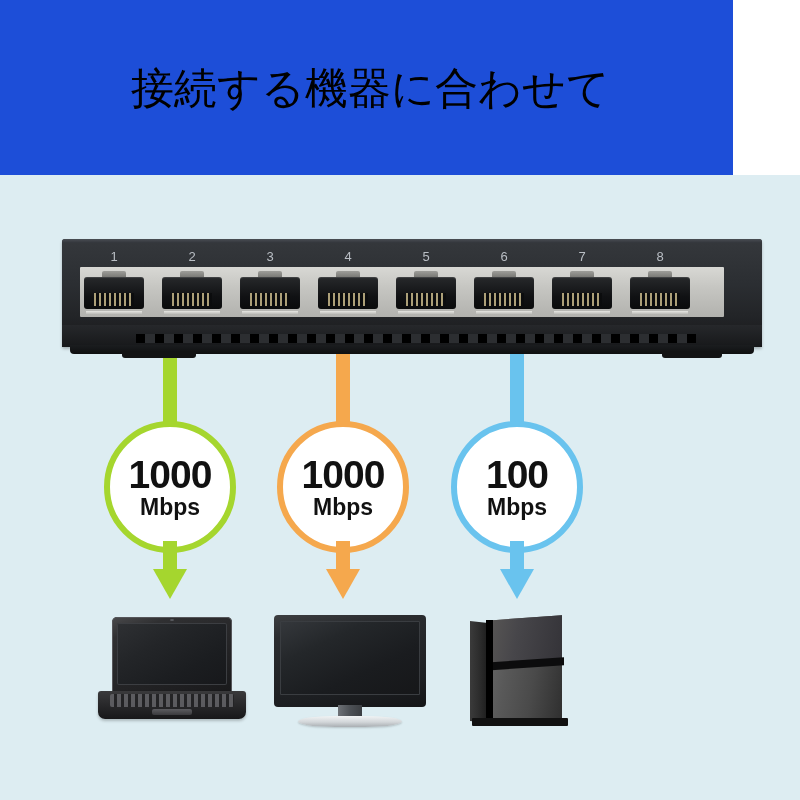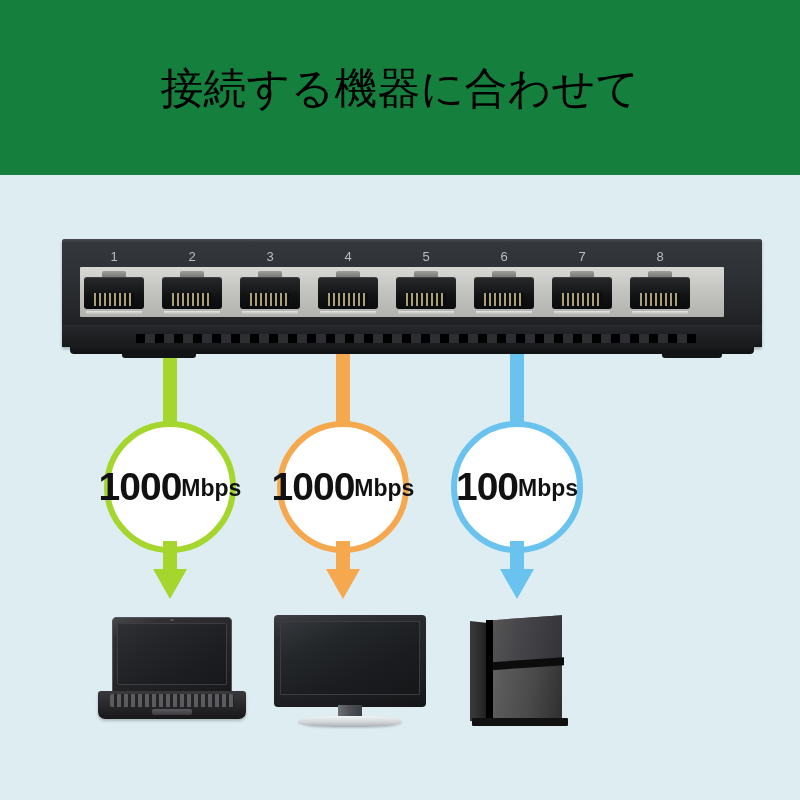--- a/index.html
+++ b/index.html
@@ -19,27 +19,28 @@
     height: 800px;
     background: #ffffff;
     overflow: hidden;
   }
 
   
   .header {
     position: absolute;
     left: 0;
     top: 0;
-    width: 800px;
+    width: 725px;
     height: 175px;
-    background: #15803d;
+    background: #1d4ed8;
     display: flex;
     flex-direction: column;
     align-items: center;
     justify-content: center;
+    padding-left: 8px;
   }
   .headline {
     font-family: "DejaVu Sans", "Liberation Sans", sans-serif;
     font-size: 43px;
     line-height: 52px;
     color: #000000;
     font-weight: 400;
     letter-spacing: 0px;
     text-align: center;
     white-space: nowrap;
@@ -206,21 +207,21 @@
   
   .bubble {
     position: absolute;
     width: 132px;
     height: 132px;
     border-radius: 50%;
     background: #ffffff;
     border: 6px solid #000;
     box-sizing: border-box;
     display: flex;
-    flex-direction: row;
+    flex-direction: column;
     align-items: center;
     justify-content: center;
   }
   .bubble-value {
     font-family: "Liberation Sans", sans-serif;
     font-size: 39px;
     font-weight: bold;
     color: #111111;
     line-height: 38px;
     letter-spacing: -1px;

